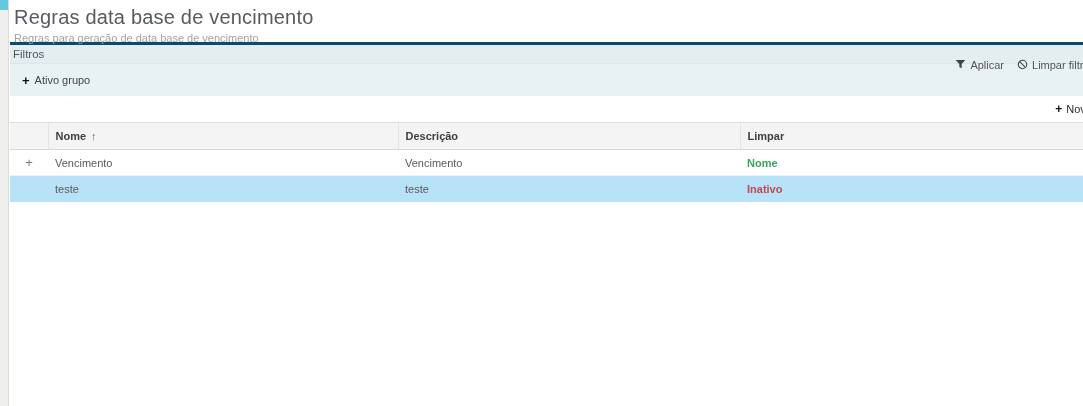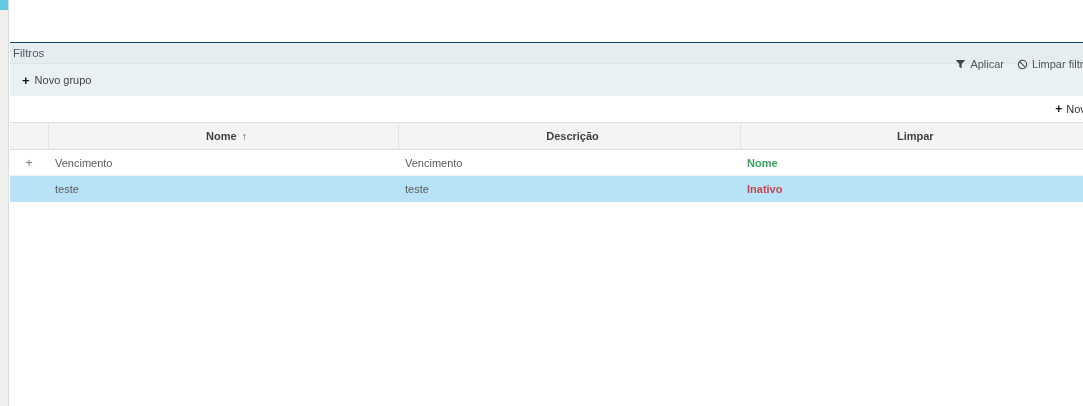--- a/index.html
+++ b/index.html
@@ -11,62 +11,64 @@
   .gutter{ position:absolute; left:0; top:0; width:9px; height:406px;
     background:#f1efee; border-right:1px solid #dedcda; }
   .corner-accent{ position:absolute; left:0; top:0; width:8px; height:10px;
     background:#63c8e0; z-index:3; }
   .content{ margin-left:10px; width:1073px; }
 
   .page-head{ height:42px; padding:6px 0 0 4px; }
   .page-title{ font-size:20px; font-weight:400; color:#565b60; letter-spacing:.2px; }
   .page-subtitle{ font-size:11px; color:#a3a3a3; margin-top:3px; }
 
-  .filters-bar{ height:21px; background:#e4edf0; border-top:1px solid #0c4a6e;
+  .filters-bar{ height:21px; background:#e4edf0; border-top:3px solid #0c4a6e;
     display:flex; align-items:center; justify-content:space-between; padding-left:3px; }
   .filters-title{ font-size:11.5px; color:#4e5a60; }
   .filters-actions{ display:flex; align-items:center; gap:13px; margin-right:-12px;
     font-size:11px; color:#555; }
-  .action{ display:flex; align-items:flex-end; gap:4px; white-space:nowrap; cursor:pointer;margin-top:21px; }
+  .action{ display:flex; align-items:flex-start; gap:4px; white-space:nowrap; cursor:pointer;margin-top:21px; }
   .action svg{ display:block; }
 
   .filter-panel{ height:33px; background:#e8f1f3; border-top:1px solid #dde7ea;
     display:flex; align-items:center; padding-left:12px; }
   .link-btn{ display:flex; align-items:center; gap:5px; font-size:11px; color:#444;
     cursor:pointer; white-space:nowrap; }
   .plus-glyph{ font-weight:700; font-size:13px; color:#101010; line-height:1; }
 
   .toolbar-strip{ height:26px; display:flex; align-items:center; justify-content:flex-end; }
   .new-btn{ display:flex; align-items:center; gap:4px; font-size:11px; color:#2d2d2d;
     margin-right:-9px; cursor:pointer; white-space:nowrap; }
 
   table{ width:100%; border-collapse:collapse; table-layout:fixed;
     font-size:11px; color:#5a5a5a; }
   thead tr{ height:27px; background:#f4f4f4; }
   th{ border-top:1px solid #e0e0e0; border-bottom:1px solid #dadada;
     border-left:1px solid #e3e3e3; font-weight:700; font-size:11px; color:#3f3f3f;
-    text-align:center; padding-left:7px; }
+    text-align:left; padding-left:7px; }
   th.expander-col{ border-left:none; }
   .sort-arrow{ font-weight:400; color:#666; margin-left:5px; font-size:11px; }
   tbody tr{ height:26px; background:#fff; cursor:pointer; }
   td{ border-bottom:1px solid #f0f0f0; padding-left:7px; }
   td.expander-cell{ text-align:center; padding-left:0; color:#7a7a7a;
     font-size:13px; font-weight:400; }
   tbody tr:last-child td{ border-bottom:1px solid #e3e3e3; }
   td.status-cell{ font-weight:700; }
 </style>
 </head>
 <body>
 
 <div class="gutter"></div>
 <div class="corner-accent"></div>
 
 <div class="content">
 
   <div class="page-head">
+    <div class="page-title">Regras data base de vencimento</div>
+    <div class="page-subtitle">Regras para geração de data base de vencimento</div>
   </div>
 
   <div class="filters-bar">
     <span class="filters-title">Filtros</span>
     <div class="filters-actions">
       <span class="action">
         <span>
           <svg width="11" height="11" viewBox="0 0 12 12">
               <path d="M0.8 1h10.4L7.3 5.5v4.6L4.7 8.8V5.5L0.8 1z" fill="#444"></path>
             </svg>
@@ -81,21 +83,21 @@
             </svg>
         </span>
         <span>Limpar filtros</span>
       </span>
     </div>
   </div>
 
   <div class="filter-panel">
     <span class="link-btn">
       <span class="plus-glyph">+</span>
-      <span>Novo grupo</span>
+      <span>Ativo grupo</span>
     </span>
   </div>
 
   <div class="toolbar-strip">
     <span class="new-btn">
       <span class="plus-glyph" style="font-size:12px;">+</span>
       <span>Novo</span>
     </span>
   </div>
 

